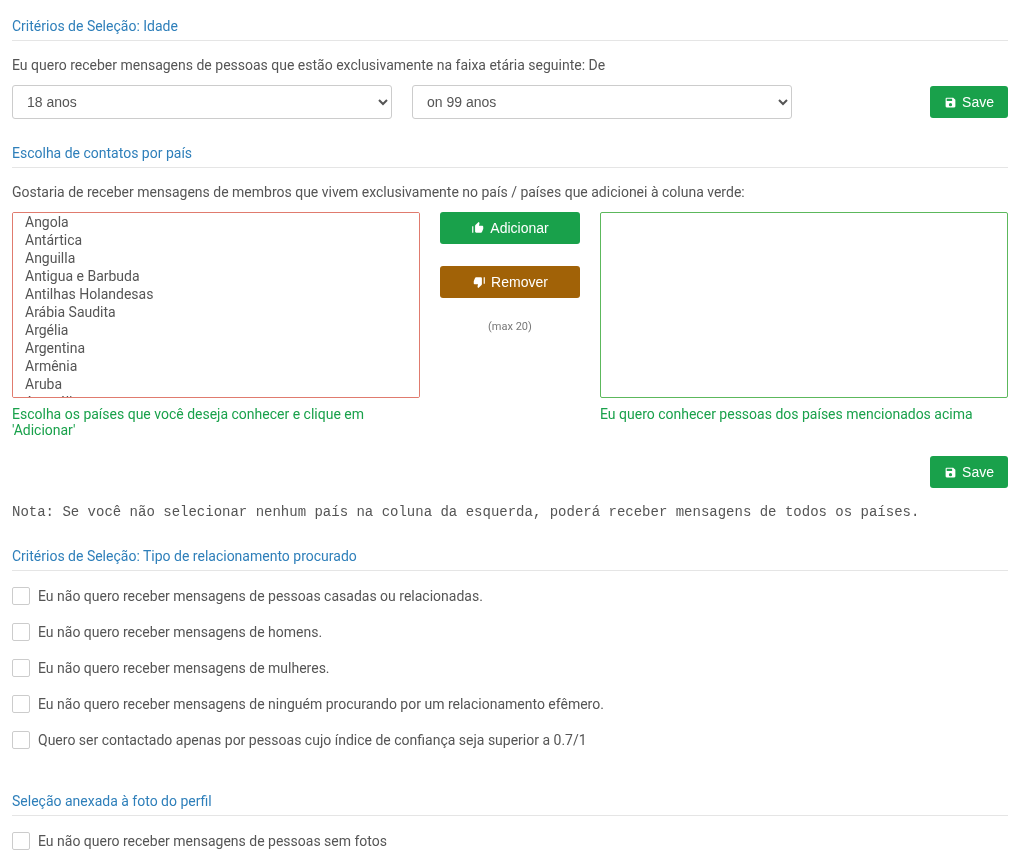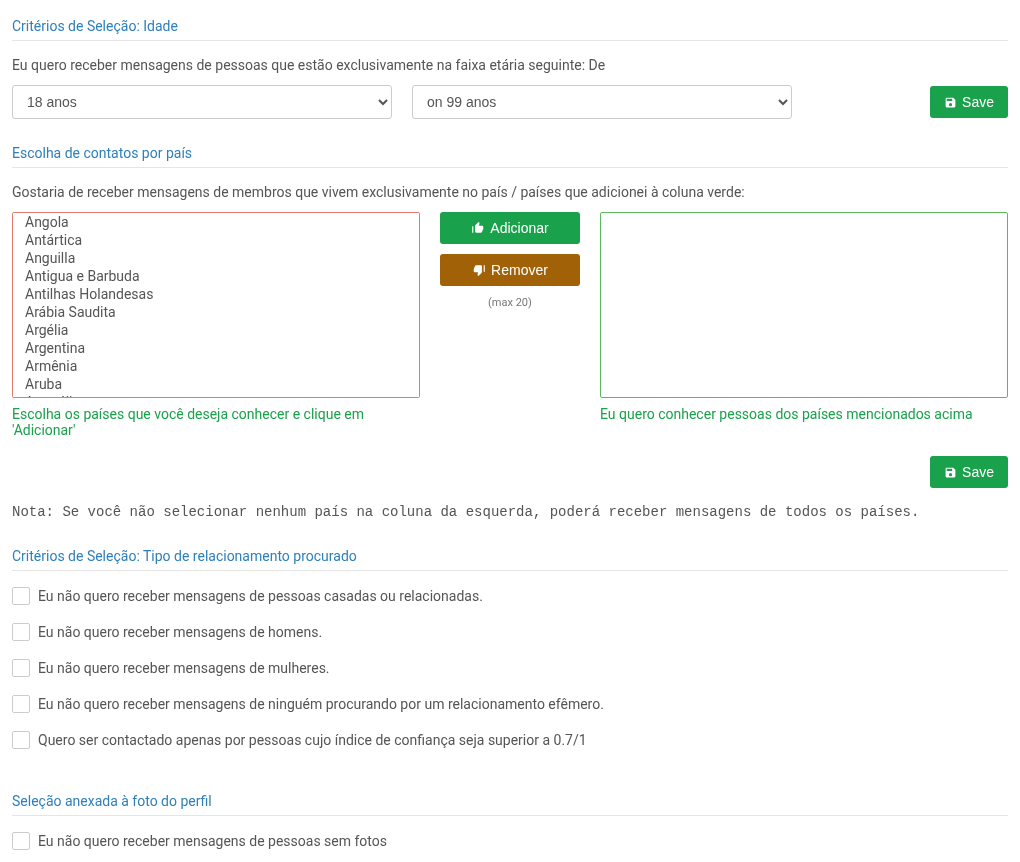--- a/index.html
+++ b/index.html
@@ -67,21 +67,21 @@
       align-items: flex-start;
       margin-bottom: 18px;
     }
     .country-col {
       flex: 1;
     }
     .country-middle {
       flex: 0 0 140px;
       display: flex;
       flex-direction: column;
-      gap: 10px;
+      gap: 22px;
       align-items: center;
     }
     .country-box {
       width: 100%;
       height: 186px;
       border-radius: 2px;
       overflow-y: auto;
       font-size: 14px;
       padding: 0;
     }

